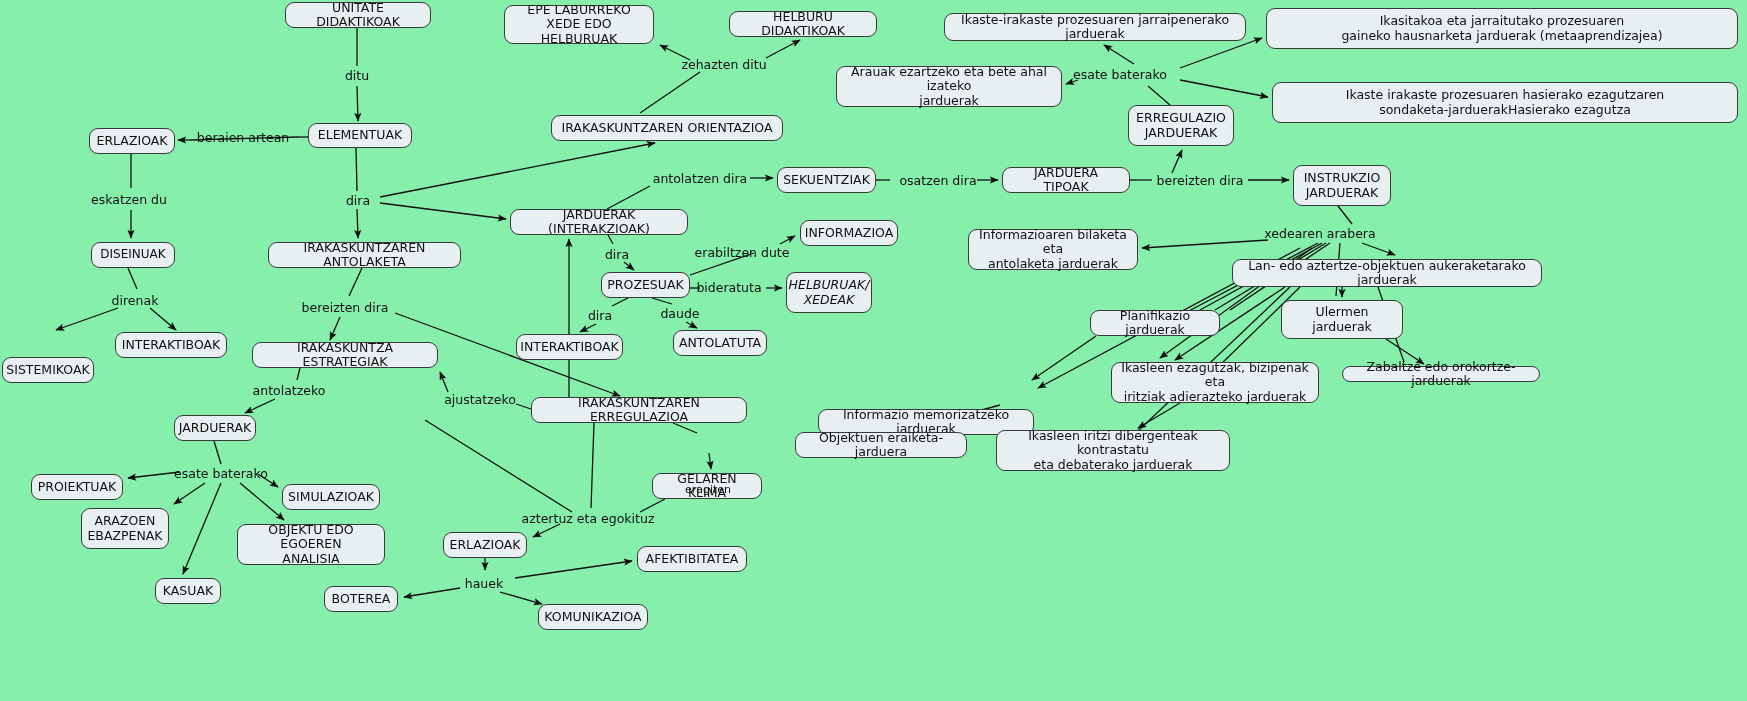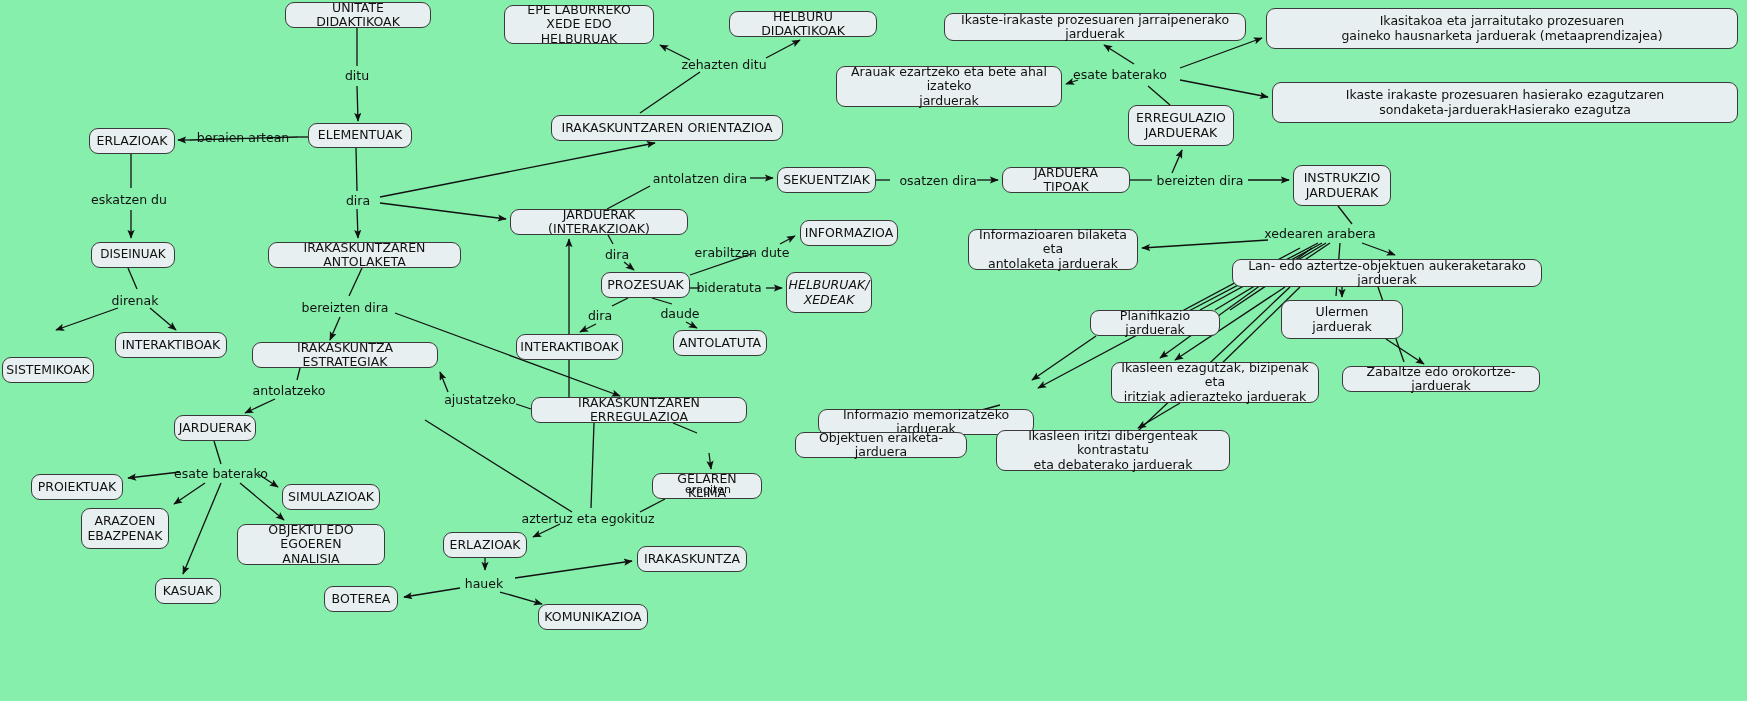--- a/index.html
+++ b/index.html
@@ -260,21 +260,21 @@
   <div class="node" style="left:531px;top:397px;width:216px;height:26px;font-size:12.5px;">
       <span>IRAKASKUNTZAREN ERREGULAZIOA</span>
     </div>
   <div class="node" style="left:818px;top:379px;width:216px;height:26px;font-size:12.5px;margin-top:30px;">
       <span>Informazio memorizatzeko jarduerak</span>
     </div>
   <div class="node" style="left:1111px;top:362px;width:208px;height:41px;font-size:12.5px;">
       <span>Ikasleen ezagutzak, bizipenak eta
 iritziak adierazteko jarduerak</span>
     </div>
-  <div class="node" style="left:1342px;top:366px;width:198px;height:26px;font-size:12.5px;">
+  <div class="node" style="left:1342px;top:366px;width:198px;height:16px;font-size:12.5px;">
       <span>Zabaltze edo orokortze-jarduerak</span>
     </div>
   <div class="node" style="left:31px;top:474px;width:92px;height:26px;font-size:12.5px;">
       <span>PROIEKTUAK</span>
     </div>
   <div class="node" style="left:282px;top:484px;width:98px;height:26px;font-size:12.5px;">
       <span>SIMULAZIOAK</span>
     </div>
   <div class="node" style="left:652px;top:473px;width:110px;height:26px;font-size:12.5px;">
       <span>GELAREN KLIMA</span>
@@ -291,21 +291,21 @@
 EBAZPENAK</span>
     </div>
   <div class="node" style="left:237px;top:524px;width:148px;height:41px;font-size:12.5px;">
       <span>OBJEKTU EDO EGOEREN
 ANALISIA</span>
     </div>
   <div class="node" style="left:443px;top:532px;width:84px;height:26px;font-size:12.5px;">
       <span>ERLAZIOAK</span>
     </div>
   <div class="node" style="left:637px;top:546px;width:110px;height:26px;font-size:12.5px;">
-      <span>IRAKASKUNTZA</span>
+      <span>AFEKTIBITATEA</span>
     </div>
   <div class="node" style="left:155px;top:578px;width:66px;height:26px;font-size:12.5px;">
       <span>KASUAK</span>
     </div>
   <div class="node" style="left:324px;top:586px;width:74px;height:26px;font-size:12.5px;">
       <span>BOTEREA</span>
     </div>
   <div class="node" style="left:538px;top:604px;width:110px;height:26px;font-size:12.5px;">
       <span>KOMUNIKAZIOA</span>
     </div>

